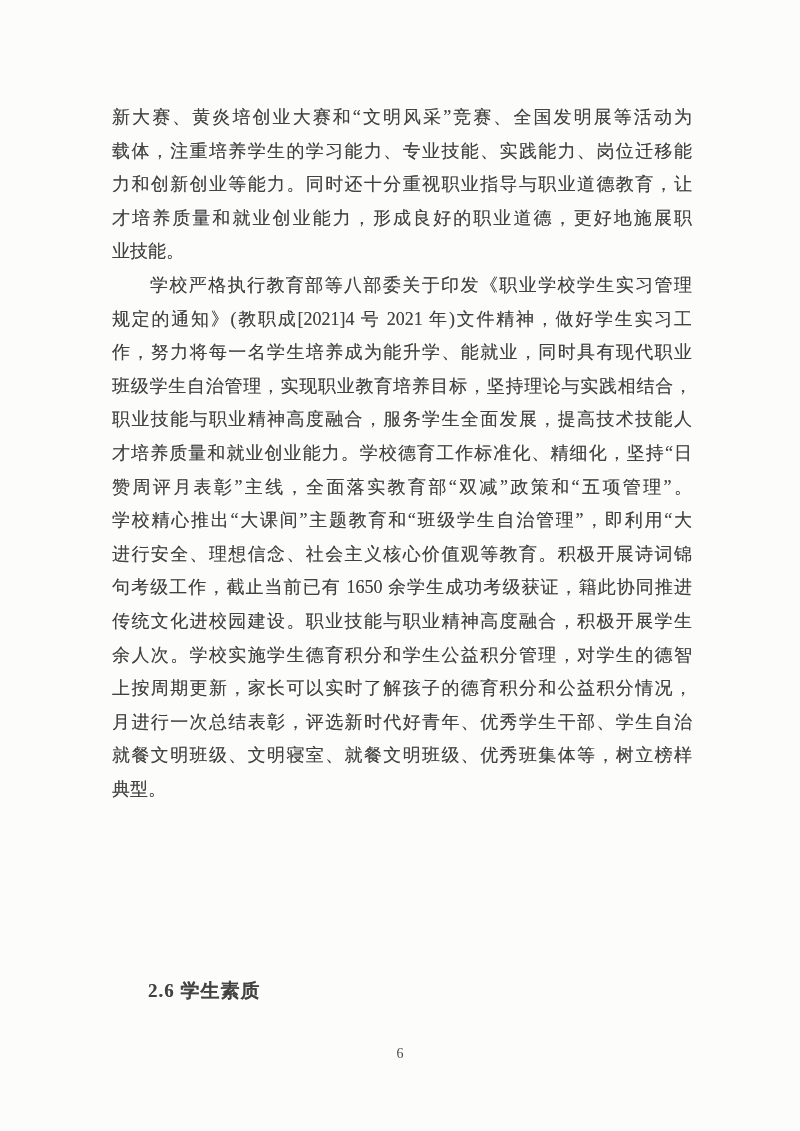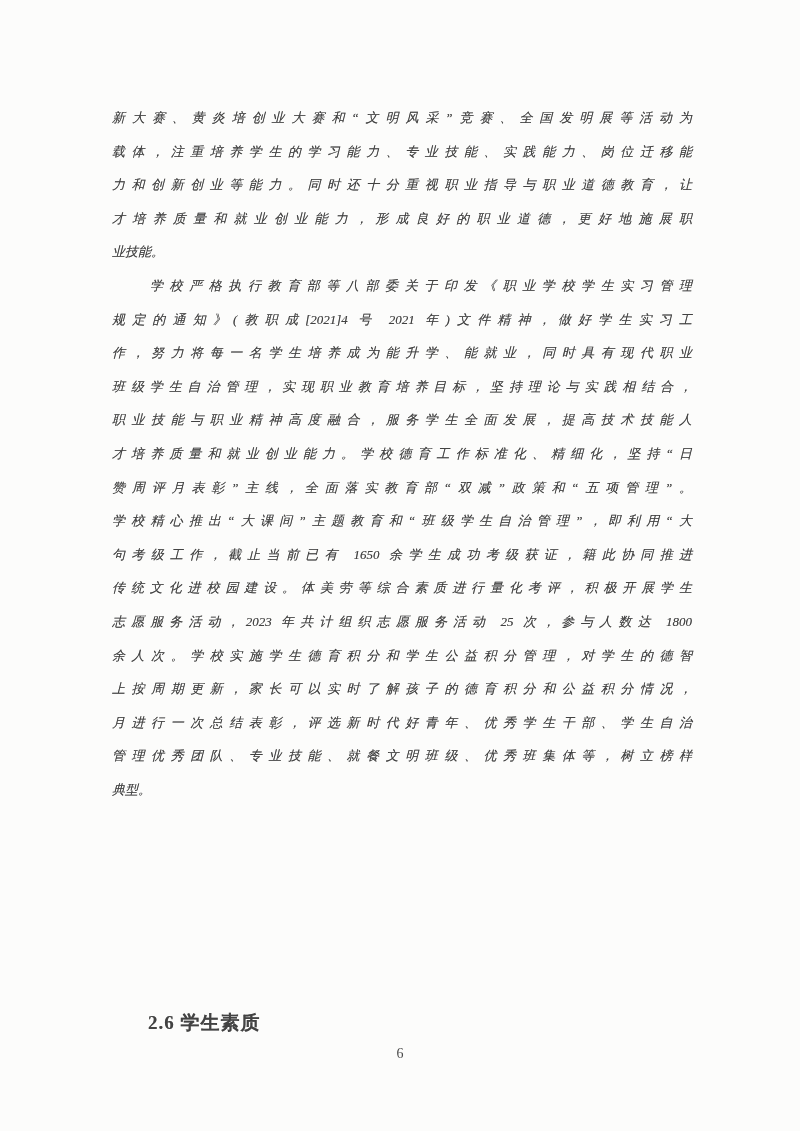--- a/index.html
+++ b/index.html
@@ -21,49 +21,47 @@
   }
   .body-text {
     position: absolute;
     left: 112px;
     top: 101px;
     width: 580px;
   }
   .line {
     height: 33.6px;
     line-height: 33.6px;
-    font-size: 13px;
+    font-size: 18px;
     text-align: justify;
     text-align-last: justify;
     text-justify: inter-character;
     white-space: nowrap;
     overflow: visible;
     text-shadow: 0 0 0.6px rgba(70,70,70,0.55);
-    font-style: italic;
   }
   .line.para-end {
     text-align-last: left;
   }
   .line.first-indent {
     padding-left: 38px;
   }
   .section-heading {
     position: absolute;
     left: 112px;
     top: 974px;
     width: 580px;
     height: 34px;
     line-height: 34px;
     padding-left: 36px;
     font-size: 19px;
     font-weight: bold;
     letter-spacing: 1px;
     box-sizing: border-box;
     text-shadow: 0 0 0.6px rgba(70,70,70,0.55);
-    margin-top: 32px;
   }
   .page-number {
     position: absolute;
     left: 0;
     top: 1043px;
     width: 800px;
     height: 22px;
     line-height: 22px;
     text-align: center;
     font-size: 14px;
@@ -87,27 +85,27 @@
 
     <div>
       <div class="line first-indent">学校严格执行教育部等八部委关于印发《职业学校学生实习管理</div>
       <div class="line">规定的通知》(教职成[2021]4 号 2021 年)文件精神，做好学生实习工</div>
       <div class="line">作，努力将每一名学生培养成为能升学、能就业，同时具有现代职业</div>
       <div class="line">班级学生自治管理，实现职业教育培养目标，坚持理论与实践相结合，</div>
       <div class="line">职业技能与职业精神高度融合，服务学生全面发展，提高技术技能人</div>
       <div class="line">才培养质量和就业创业能力。学校德育工作标准化、精细化，坚持“日</div>
       <div class="line">赞周评月表彰”主线，全面落实教育部“双减”政策和“五项管理”。</div>
       <div class="line">学校精心推出“大课间”主题教育和“班级学生自治管理”，即利用“大</div>
+      <div class="line">进行安全、理想信念、社会主义核心价值观等教育。积极开展诗词锦</div>
       <div class="line">句考级工作，截止当前已有 1650 余学生成功考级获证，籍此协同推进</div>
-      <div class="line">传统文化进校园建设。体美劳等综合素质进行量化考评，积极开展学生</div>
-      <div class="line">志愿服务活动，2023 年共计组织志愿服务活动 25 次，参与人数达 1800</div>
+      <div class="line">传统文化进校园建设。职业技能与职业精神高度融合，积极开展学生</div>
       <div class="line">余人次。学校实施学生德育积分和学生公益积分管理，对学生的德智</div>
       <div class="line">上按周期更新，家长可以实时了解孩子的德育积分和公益积分情况，</div>
       <div class="line">月进行一次总结表彰，评选新时代好青年、优秀学生干部、学生自治</div>
-      <div class="line">管理优秀团队、专业技能、就餐文明班级、优秀班集体等，树立榜样</div>
+      <div class="line">就餐文明班级、文明寝室、就餐文明班级、优秀班集体等，树立榜样</div>
       <div class="line para-end">典型。</div>
     </div>
 
   </div>
 
   <div class="section-heading">2.6 学生素质</div>
 
   <div class="page-number">6</div>
 
 </div>

